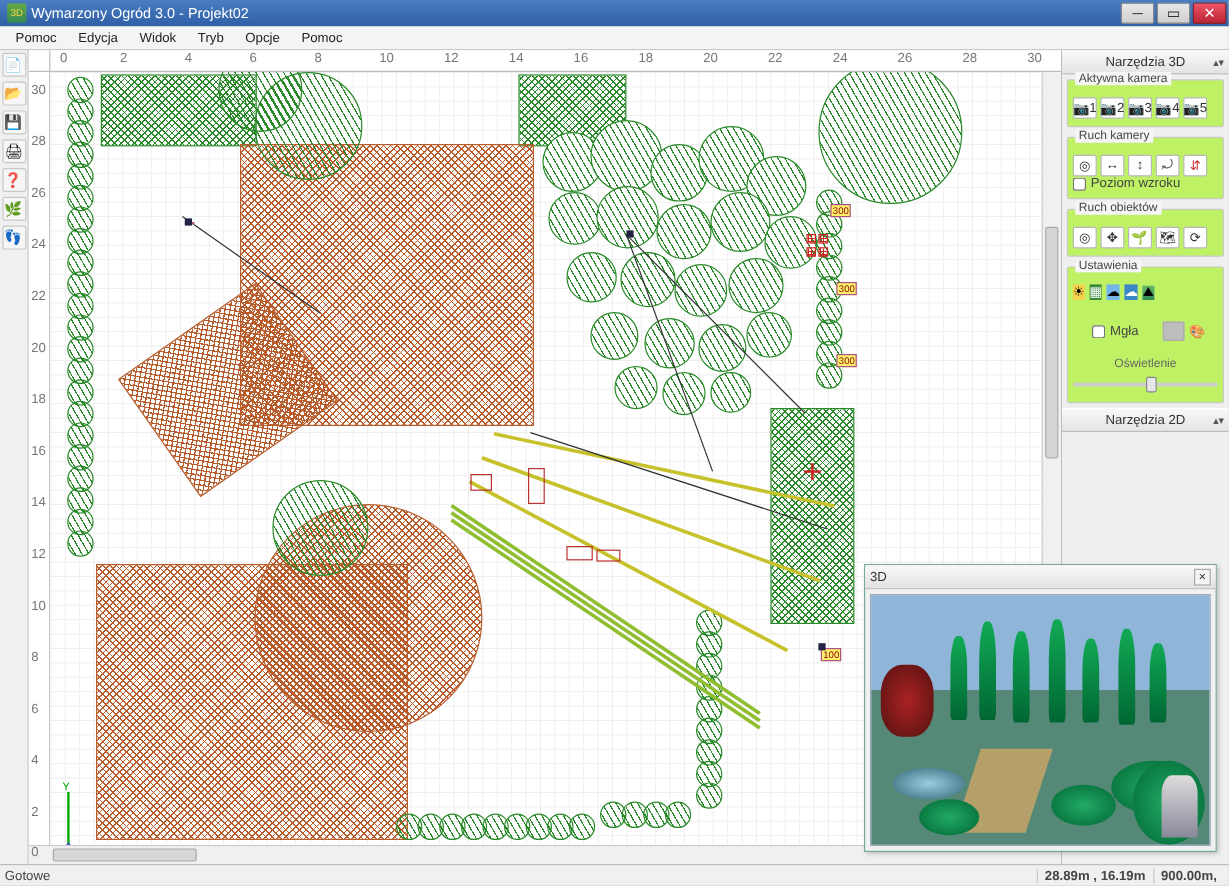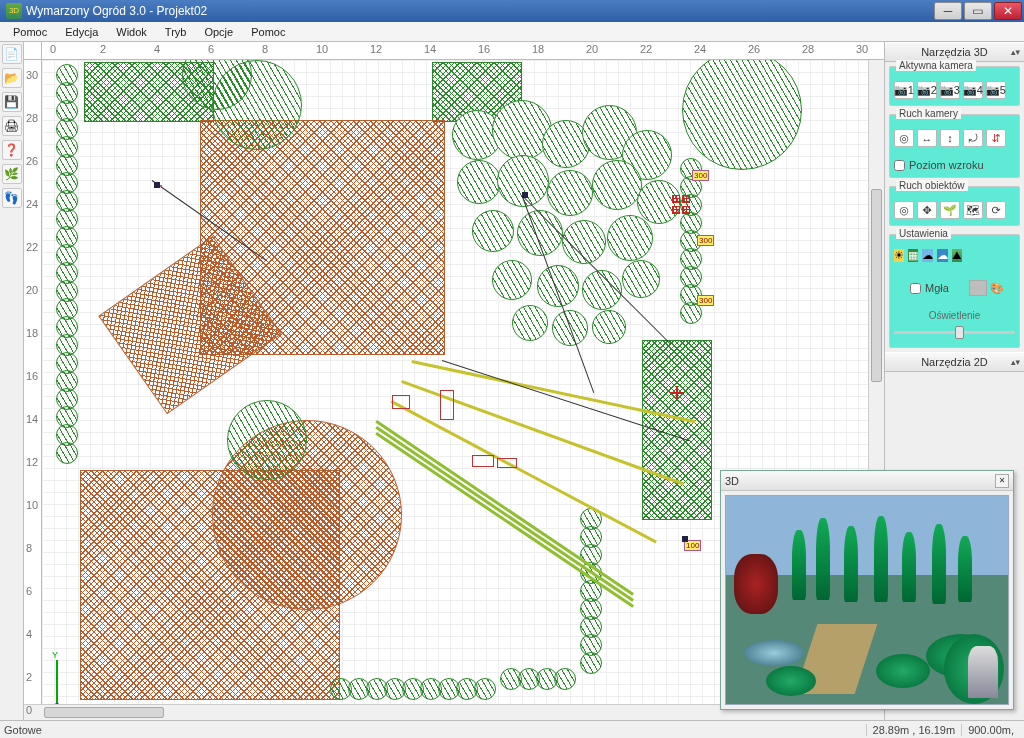--- a/index.html
+++ b/index.html
@@ -50,25 +50,25 @@
 .cursorx { position: absolute; width: 14px; height: 14px; }
 .cursorx::before, .cursorx::after { content: ""; position: absolute; background: #c22; }
 .cursorx::before { left: 6px; top: 0; width: 2px; height: 14px; }
 .cursorx::after { top: 6px; left: 0; height: 2px; width: 14px; }
 .axis-y { position: absolute; color: #0a0; font-size: 9px; }
 
 
 .rightpanel { width: 140px; background: #efefef; border-left: 1px solid #bdbdbd; display: flex; flex-direction: column; }
 .panel-head { height: 20px; background: linear-gradient(#f8f8f8,#e4e4e4); border-top: 1px solid #fff; border-bottom: 1px solid #bdbdbd; display: flex; align-items: center; justify-content: center; color: #333; position: relative; }
 .panel-head .arrows { position: absolute; right: 4px; font-size: 9px; color: #555; }
-.group { margin: 4px; border: 1px solid #c8c8c8; border-radius: 2px; padding: 14px 4px 6px 4px; position: relative; background: #5eead4; }
+.group { margin: 4px; border: 1px solid #c8c8c8; border-radius: 2px; padding: 14px 4px 6px 4px; position: relative; background: #bef264; }
 .group .legend { position: absolute; top: -7px; left: 6px; background: #f6f6f6; padding: 0 3px; font-size: 10px; color: #444; }
 .btnrow { display: flex; gap: 3px; flex-wrap: wrap; }
 .btnrow .ico { width: 20px; height: 18px; background: #fefefe; border: 1px solid #b8b8b8; border-radius: 2px; display: flex; align-items: center; justify-content: center; font-size: 11px; color: #333; }
-.checkbox { display: flex; align-items: center; gap: 4px; margin-top: 12px; color: #444; }
+.checkbox { display: flex; align-items: center; gap: 4px; margin-top: 0; color: #444; }
 .checkbox input { width: 11px; height: 11px; }
 .fovrow { display: flex; align-items: center; gap: 4px; }
 .fovrow input { width: 28px; height: 16px; font-size: 11px; text-align: right; padding: 0 2px; border: 1px solid #999; }
 .slider { height: 18px; display: flex; align-items: center; margin-top: 2px; }
 .slider .track { flex: 1; height: 3px; background: #ccc; position: relative; border-radius: 2px; }
 .slider .thumb { position: absolute; top: -5px; left: 45%; width: 9px; height: 13px; background: #e6e6e6; border: 1px solid #888; border-radius: 2px; }
 .slider-label { text-align: center; color: #666; font-size: 10px; }
 .colorcell { width: 18px; height: 16px; border: 1px solid #aaa; display: inline-block; }
 .flexgap { display: flex; gap: 4px; flex-wrap: wrap; align-items: center; }
 
@@ -80,21 +80,21 @@
 .float3d .scene { margin: 4px; height: calc(100% - 28px); border: 1px solid #9ab; position: relative; overflow: hidden;
   background: linear-gradient(to bottom, #8fb6d9 0 38%, #587 38% 100%); }
 .float3d .tree { position: absolute; width: 14px; background: linear-gradient(#1a5, #063); border-radius: 40% 40% 10% 10%; }
 .float3d .bush3 { position: absolute; background: radial-gradient(#2a6,#063); border-radius: 50%; }
 .float3d .redtree { position: absolute; background: radial-gradient(#a22,#511); border-radius: 40%; }
 .float3d .path3d { position: absolute; background: #b6a06a; transform: skewX(-18deg); }
 .float3d .pond { position: absolute; background: radial-gradient(#9cd,#367); border-radius: 50%; }
 
 
 .statusbar { height: 18px; background: #f0f0f0; border-top: 1px solid #bdbdbd; display: flex; align-items: center; padding: 0 4px; color: #444; font-size: 11px; }
-.statusbar .cell { border-left: 1px solid #c8c8c8; padding: 0 6px; }
+.statusbar .cell { border-left: 1px solid #c8c8c8; padding: 0 6px; font-weight: bold; }
 .statusbar .sp { flex: 1; }
 
 
 .hedge { position: absolute; display: flex; }
 .hedge .bb { width: 22px; height: 22px;  margin: -2px; border: 1px solid #2a8a2a; border-radius: 50%; background-image: repeating-linear-gradient(60deg, #2a8a2a 0 1px, transparent 1px 5px); }
 .hedge.col { flex-direction: column; }
 .hedge.col .bb { width: 22px; height: 22px; }
 
 
 .rot { transform: rotate(-35deg); }

